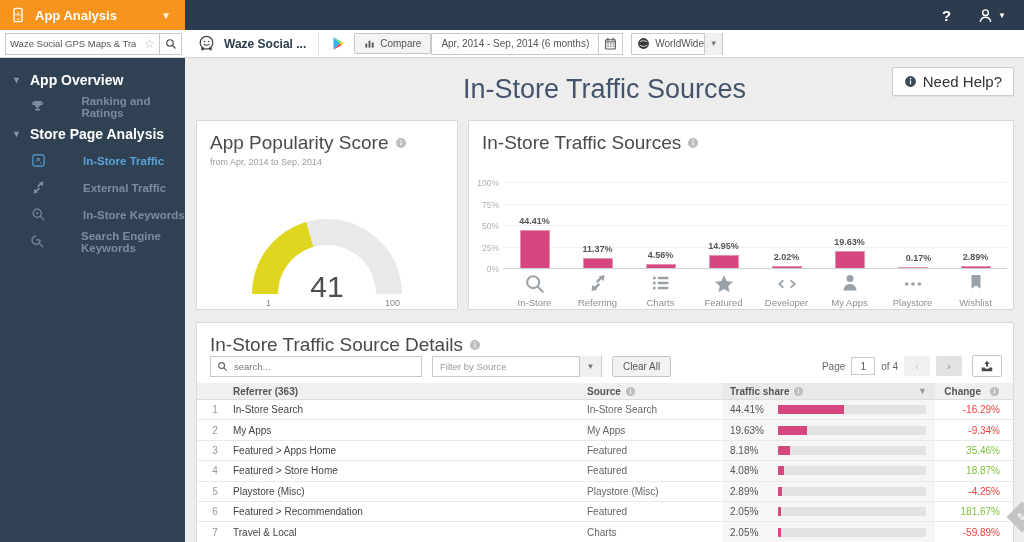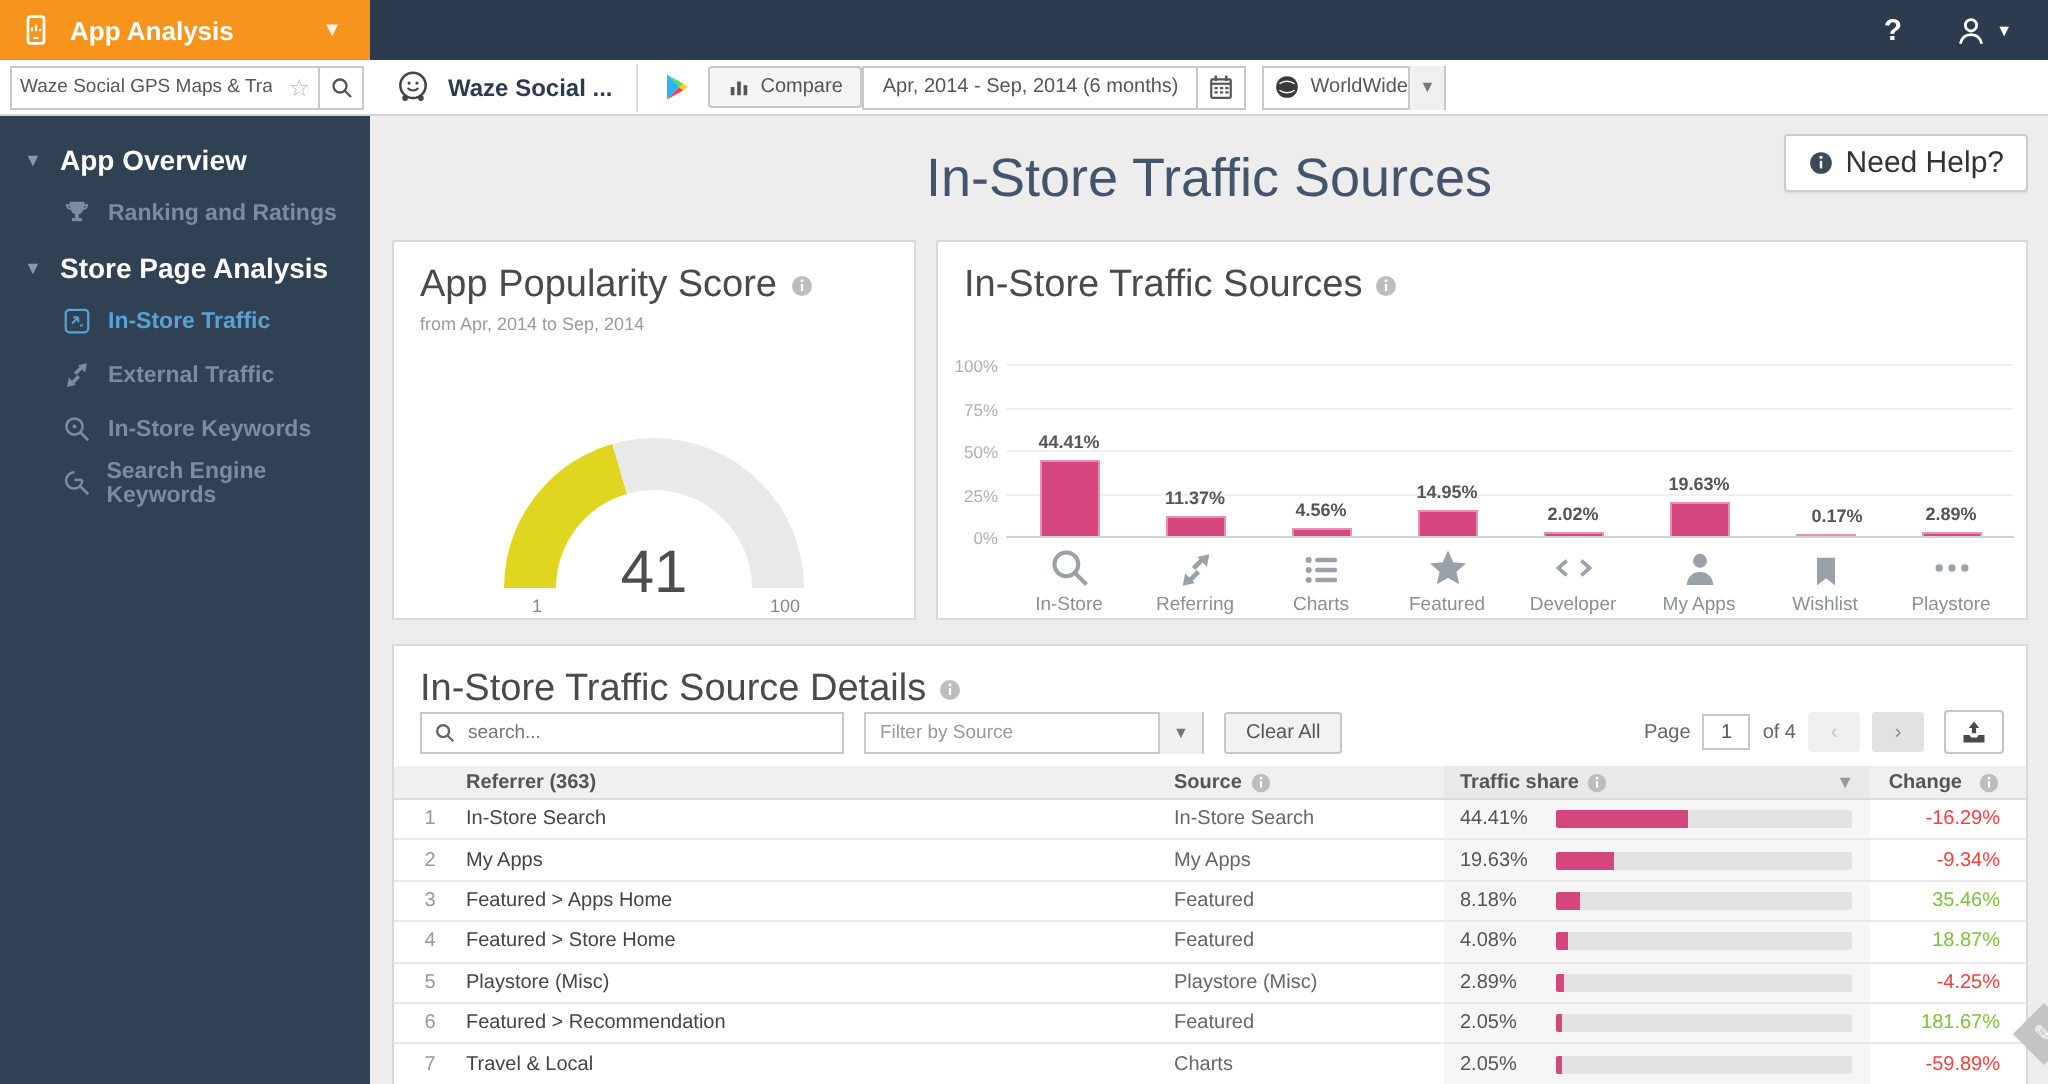--- a/index.html
+++ b/index.html
@@ -34,21 +34,21 @@
   .date-box .cal { width:24px; height:22px; border-left:1px solid #c9c9c9; display:flex; align-items:center; justify-content:center; }
   .region-box { display:flex; align-items:center; height:22px; width:92px; border:1px solid #c9c9c9; background:#fff; cursor:pointer; }
   .region-box .r-text { font-size:10px; color:#555; flex:1; padding-left:5px; }
   .region-box .r-caret { width:18px; height:22px; border-left:1px solid #c9c9c9; background:#f0f0f0; display:flex; align-items:center; justify-content:center; font-size:8px; color:#777; }
 
   
   .sidebar { position:absolute; top:58px; left:0; bottom:0; width:185px; background:#314154; padding-top:8px; }
   .side-section { display:flex; align-items:center; height:27px; padding-left:12px; color:#fff; cursor:pointer; }
   .side-section .s-caret { font-size:9px; color:#8a97a6; width:18px; }
   .side-section .s-label { font-size:14px; font-weight:bold; }
-  .side-item { display:flex; align-items:center; height:27px; padding-left:30px; color:#7d8c9c; cursor:pointer; }
+  .side-item { display:flex; align-items:center; height:27px; padding-left:30px; color:#7d8c9c; cursor:pointer;gap:29px; }
   .side-item .i-icon { width:17px; height:17px; margin-right:7px; display:flex; align-items:center; justify-content:center; }
   .side-item .i-label { font-size:11.5px; font-weight:bold; }
   .side-item.active { color:#58a2d8; }
 
   
   .main { position:absolute; top:58px; left:185px; right:0; bottom:0; background:#ededed; overflow:hidden; }
   .need-help { position:absolute; top:9px; right:10px; display:flex; align-items:center; gap:6px; background:#fff; border:1px solid #ccc; border-radius:2px; padding:5px 11px; font-size:15px; color:#333; box-shadow:0 1px 1px rgba(0,0,0,.06); cursor:pointer; }
   .page-title { position:absolute; top:16px; left:0; right:0; text-align:center; font-size:27px; font-weight:300; color:#44546a; }
 
   .panel { position:absolute; background:#fff; border:1px solid #d9d9d9; }
@@ -68,21 +68,21 @@
   #chart-panel { left:283px; top:62px; width:546px; height:190px; }
   .plot { position:absolute; left:34px; right:6px; top:61px; height:86px; }
   .gridline { position:absolute; left:0; right:0; height:0; border-top:1px solid #eef1f3; }
   .gridline.zero { border-top-color:#cdd2d6; }
   .gridline .gl-label { position:absolute; left:-28px; top:-5px; width:24px; text-align:right; font-size:8.5px; color:#b0b0b0; }
   .bar-cols { position:absolute; left:0; right:0; top:0; bottom:0; display:flex; }
   .bar-col { position:relative; flex:1; }
   .bar-rect { position:absolute; bottom:0; left:50%; transform:translateX(-50%); width:30px; background:#d6477f; border:1px solid #e590b4; border-bottom:none; min-height:1px; }
   .bar-val { position:absolute; left:50%; transform:translateX(-50%); white-space:nowrap; font-size:9px; font-weight:bold; color:#555; }
   .cat-band { position:absolute; left:34px; right:6px; top:147px; bottom:1px; display:flex; }
-  .cat-cell { flex:1; display:flex; flex-direction:column; align-items:center; justify-content:flex-end; padding-top:5px; color:#9aa1a8; cursor:pointer; }
+  .cat-cell { flex:1; display:flex; flex-direction:column; align-items:center; justify-content:space-between; padding-top:5px; color:#9aa1a8; cursor:pointer; }
   .cat-cell .cat-label { font-size:9.5px; color:#8a9097; margin-top:2px; }
 
   #details-panel { left:11px; top:264px; width:818px; height:286px; }
   .filter-row { position:absolute; left:13px; top:33px; display:flex; align-items:center; gap:10px; }
   .dsearch { display:flex; align-items:center; width:212px; height:21px; border:1px solid #c9c9c9; background:#fff; }
   .dsearch input { border:none; outline:none; flex:1; font-size:9.5px; color:#555; padding:0 4px; min-width:0; font-family:"Liberation Sans", sans-serif; }
   .dsearch .d-mag { padding:0 2px 0 6px; display:flex; }
   .dfilter { display:flex; align-items:center; width:170px; height:21px; border:1px solid #c9c9c9; background:#fff; cursor:pointer; }
   .dfilter .f-label { flex:1; font-size:9.5px; color:#999; padding-left:7px; }
   .dfilter .f-caret { width:22px; height:21px; border-left:1px solid #c9c9c9; background:#f0f0f0; display:flex; align-items:center; justify-content:center; font-size:8px; color:#777; }
@@ -428,35 +428,35 @@
             <span>
               <svg viewBox="0 0 24 24" width="20" height="20" fill="currentColor">
                 <circle cx="12" cy="6.5" r="4.2"></circle>
                 <path d="M4 21c.6-5.2 3.8-7.8 8-7.8s7.4 2.6 8 7.8z"></path>
               </svg>
             </span>
             <span class="cat-label">My Apps</span>
           </div>
           <div class="cat-cell">
             <span>
-              <svg viewBox="0 0 24 24" width="18" height="18" fill="currentColor">
-                <path d="M6 2.5h12V21l-6-4.8L6 21z"></path>
-              </svg>
-            </span>
-            <span class="cat-label">Wishlist</span>
-          </div>
-          <div class="cat-cell">
-            <span>
               <svg viewBox="0 0 24 24" width="22" height="22" fill="currentColor">
                 <circle cx="5" cy="12" r="2"></circle>
                 <circle cx="12" cy="12" r="2"></circle>
                 <circle cx="19" cy="12" r="2"></circle>
               </svg>
             </span>
             <span class="cat-label">Playstore</span>
+          </div>
+          <div class="cat-cell">
+            <span>
+              <svg viewBox="0 0 24 24" width="18" height="18" fill="currentColor">
+                <path d="M6 2.5h12V21l-6-4.8L6 21z"></path>
+              </svg>
+            </span>
+            <span class="cat-label">Wishlist</span>
           </div>
         </div>
     </div>
 
     <div class="panel" id="details-panel">
       <div class="panel-hd">
         <span class="panel-title">In-Store Traffic Source Details</span>
         <span>
           <svg viewBox="0 0 24 24" width="12" height="12">
               <circle cx="12" cy="12" r="10" fill="#bdbdbd"></circle>

